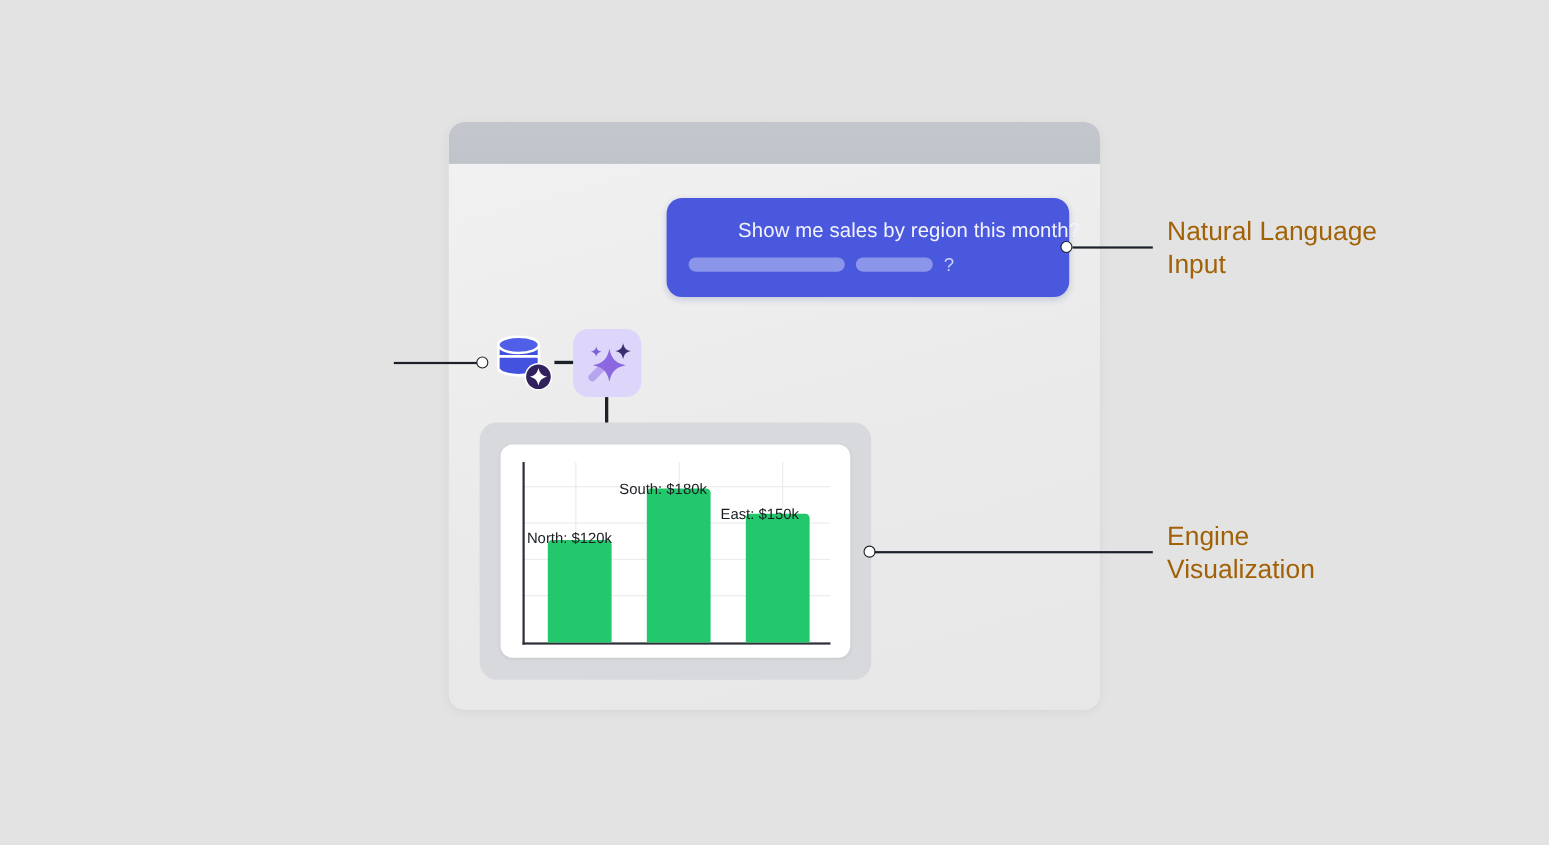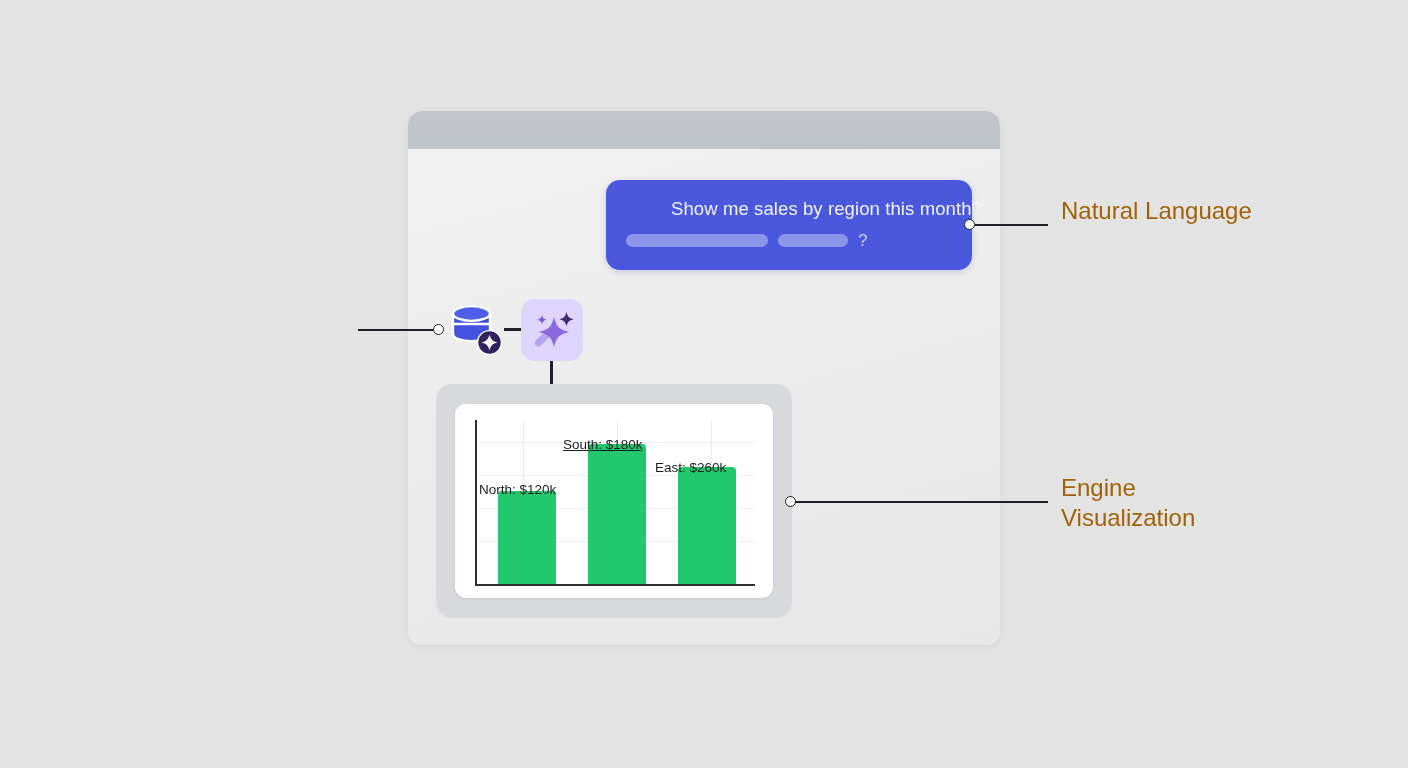--- a/index.html
+++ b/index.html
@@ -284,30 +284,31 @@
         <div class="grid-v" style="left:236px"></div>
 
         <div class="axis-y"></div>
         <div class="axis-x"></div>
 
         <div class="bar" style="left:23px;  width:58px; height:93px;"></div>
         <div class="bar" style="left:113px; width:58px; height:140px;"></div>
         <div class="bar" style="left:203px; width:58px; height:117px;"></div>
 
         <div class="bar-label" style="left:4px;   top:62px;">North: $120k</div>
-        <div class="bar-label" style="left:88px;  top:17px;text-decoration:underline;">South: $180k</div>
-        <div class="bar-label" style="left:180px; top:40px;">East: $260k</div>
+        <div class="bar-label" style="left:88px;  top:17px;">South: $180k</div>
+        <div class="bar-label" style="left:180px; top:40px;">East: $150k</div>
       </div>
     </div>
   </div>
 
   <div class="anno-dot" style="left:964px; top:219px;"></div>
   <div class="anno-line" style="left:975px; top:224px; width:73px;"></div>
   <div class="anno-label" style="left:1061px; top:196px;">
     <div>Natural Language</div>
+    <div>Input</div>
   </div>
 
   <div class="anno-line" style="left:358px; top:329px; width:77px;"></div>
   <div class="anno-dot" style="left:433px; top:324px;"></div>
 
   <div class="anno-dot" style="left:785px; top:496px;"></div>
   <div class="anno-line" style="left:795px; top:501px; width:253px;"></div>
   <div class="anno-label" style="left:1061px; top:473px;">
     <div>Engine</div>
     <div>Visualization</div>

